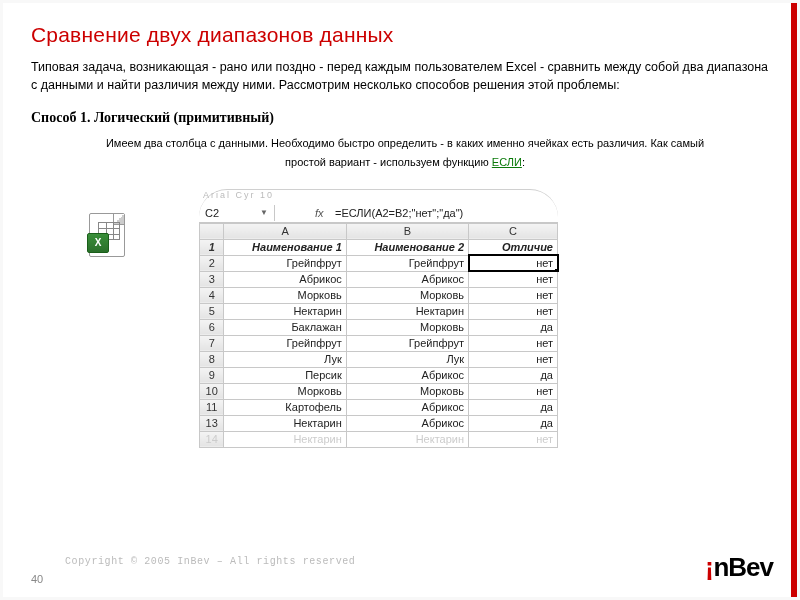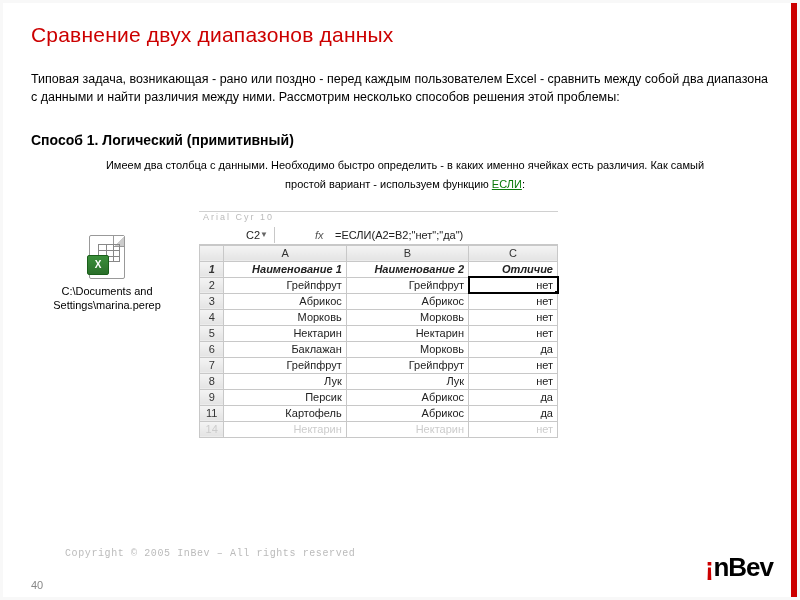--- a/index.html
+++ b/index.html
@@ -14,33 +14,33 @@
     width: 794px; height: 594px;
     background: #fff;
     margin: 3px;
     position: relative;
     padding: 20px 28px 0 28px;
   }
   .title {
     color: #cc0000;
     font-size: 21px;
     font-weight: normal;
-    margin-bottom: 24px;
+    margin-bottom: 12px;
     letter-spacing: 0.2px;
   }
   .body-text {
     font-size: 12.5px;
     color: #000;
     line-height: 1.4;
-    margin-bottom: 26px;
+    margin-bottom: 16px;
   }
   .subhead {
     font-weight: bold;
     font-size: 14px;
-    font-family: Liberation Sans, sans-serif;
+    font-family: Liberation Serif, serif;
     margin-bottom: 10px;
   }
   .desc {
     font-size: 11px;
     color: #000;
     line-height: 1.4;
     margin-left: 10px;
     margin-bottom: 4px;
     text-align: center;
   }
@@ -106,20 +106,21 @@
     border: 1px solid #888;
   }
 
   
   .excel-shot {
     width: 359px;
     background: #fff;
     font-size: 11px;
     color: #222;
     border-top: 1px solid #d0d0d0;
+    border-radius: 28px;
   }
   .excel-toolbar {
     height: 14px;
     color: #bbb;
     font-size: 9px;
     padding-left: 4px;
     letter-spacing: 2px;
   }
   .formula-bar {
     display: flex;
@@ -127,21 +128,21 @@
     border-bottom: 1px solid #c8c8c8;
     height: 19px;
   }
   .name-box {
     width: 76px;
     border-right: 1px solid #c8c8c8;
     padding: 2px 6px;
     font-size: 11px;
     display: flex;
     align-items: center;
-    justify-content: flex-end;
+    justify-content: space-between;
   }
   .name-box .dd { font-size: 8px; color: #666; }
   .fx-icon {
     width: 18px;
     font-style: italic;
     font-size: 11px;
     color: #555;
     margin-left: 40px;
   }
   .formula-text { font-size: 11px; padding-left: 2px; }
@@ -190,27 +191,27 @@
     right: -3px; bottom: -3px;
     width: 5px; height: 5px;
     background: #000;
   }
   .faded td { color: #ccc; }
   .faded td.rowhead { color: #ccc; margin-top: 8px; }
 
   
   .page-num {
     position: absolute;
-    left: 28px; bottom: 6px;
+    left: 28px; bottom: 12px;
     font-size: 11px;
     color: #888;
   }
   .copyright {
     position: absolute;
-    left: 62px; bottom: 38px;
+    left: 62px; bottom: 30px;
     font-size: 10px;
     color: #bbb;
     letter-spacing: 0.6px;
     font-family: "Courier New", monospace;
   }
   .red-strip {
     position: absolute;
     right: 0; bottom: 0;
     width: 6px; height: 100%;
     background: #cc0000;
@@ -252,21 +253,20 @@
 
     <div class="file-icon-block">
       <div class="excel-file-icon">
         <div class="page">
             <div class="grid"></div>
           </div>
         <div class="xls">
             <span>X</span>
           </div>
       </div>
-      <div>C:\Documents and Settings\marina.perep</div>
     </div>
 
     <div class="excel-shot">
       <div class="excel-toolbar">Arial Cyr       10</div>
       <div class="formula-bar">
         <div class="name-box">
           <span>C2</span>
           <span class="dd">▼</span>
         </div>
         <div class="fx-icon">fx</div>
@@ -335,22 +335,34 @@
               <td>Лук</td>
               <td>нет</td>
             </tr>
         <tr>
               <td class="rowhead">9</td>
               <td>Персик</td>
               <td>Абрикос</td>
               <td>да</td>
             </tr>
         <tr>
+              <td class="rowhead">10</td>
+              <td>Морковь</td>
+              <td>Морковь</td>
+              <td>нет</td>
+            </tr>
+        <tr>
               <td class="rowhead">11</td>
               <td>Картофель</td>
+              <td>Абрикос</td>
+              <td>да</td>
+            </tr>
+        <tr>
+              <td class="rowhead">13</td>
+              <td>Нектарин</td>
               <td>Абрикос</td>
               <td>да</td>
             </tr>
         <tr class="faded">
               <td class="rowhead">14</td>
               <td>Нектарин</td>
               <td>Нектарин</td>
               <td>нет</td>
             </tr>
       </tbody>

